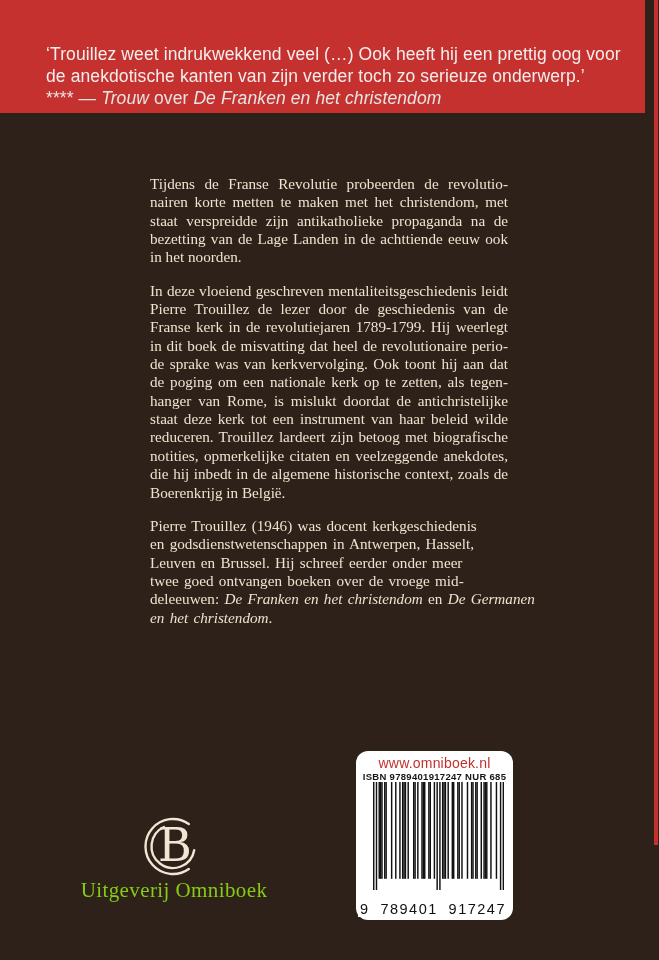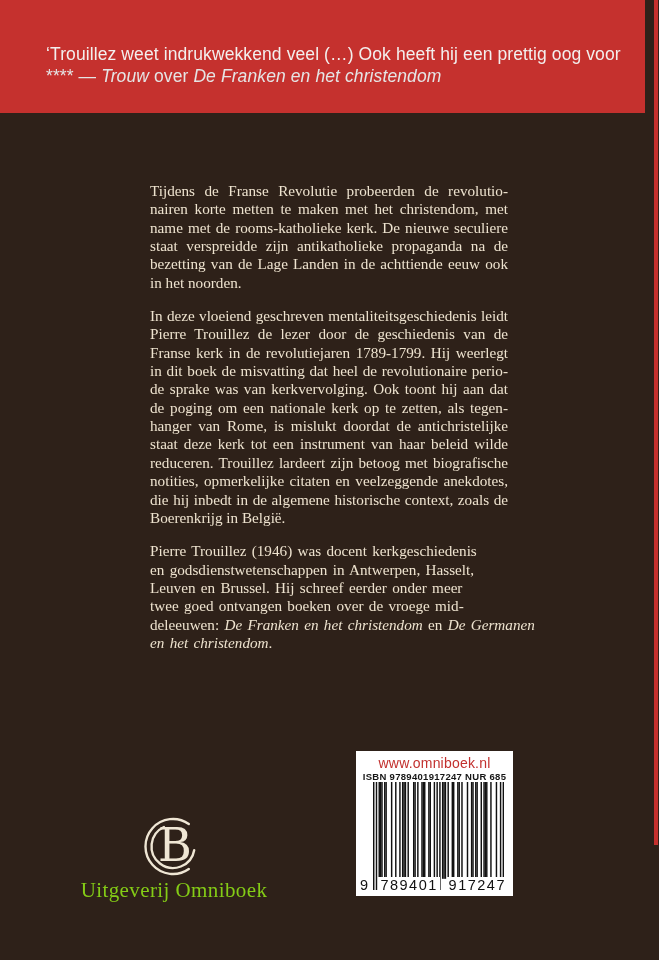--- a/index.html
+++ b/index.html
@@ -13,65 +13,65 @@
 
   .quote{position:absolute;left:46px;top:44px;}
   .qline{white-space:nowrap;font-family:"Liberation Sans",sans-serif;
          font-size:17.5px;line-height:21.8px;color:#f3efee;letter-spacing:0.1px;}
   .qline.qdark{color:#e5e5e5;}
   .it{font-style:italic;}
 
   
   .body-text{position:absolute;left:150px;top:170px;width:358px;
              font-size:15.2px;line-height:18.35px;color:#eee3cf;}
-  .para{margin:12px 0 15px 0;}
+  .para{margin:5px 0 15px 0;}
   .line{white-space:nowrap;}
   .para.just .line:not(.plast){text-align:justify;text-align-last:justify;}
   .para.rag .line{word-spacing:1.5px;}
 
   
   .logo-svg{position:absolute;left:140px;top:812px;width:68px;height:68px;}
   .logo-svg path{fill:none;stroke:#efe6d4;stroke-width:2.4;stroke-linecap:round;}
   .logo-svg text{fill:#efe6d4;font-family:"DejaVu Serif","Liberation Serif",serif;}
   .pubname{position:absolute;left:38px;top:878px;width:272px;text-align:center;
            font-size:21px;line-height:24px;color:#84cc16;letter-spacing:0.4px;}
 
   
-  .barcode-box{position:absolute;left:356px;top:751px;width:157px;height:145px;
-               background:#ffffff;border-radius:0;}
+  .barcode-box{position:absolute;left:356px;top:751px;width:157px;height:169px;
+               background:#ffffff;border-radius:12px;}
   .site{margin-top:4px;text-align:center;font-family:"Liberation Sans",sans-serif;
         font-size:14px;line-height:16px;color:#c2302e;letter-spacing:0.2px;}
   .isbn{text-align:center;font-family:"Liberation Sans",sans-serif;font-weight:bold;
         font-size:9.5px;line-height:12px;color:#151515;letter-spacing:0.3px;}
   .ean-svg{position:absolute;left:17px;top:31px;width:131px;height:108px;}
   .ean-digits{position:absolute;left:2px;right:5px;bottom:3px;display:flex;
               justify-content:space-between;align-items:flex-end;
               font-family:"Liberation Sans",sans-serif;font-size:14.5px;line-height:16px;
               color:#111;letter-spacing:1.5px;}
   .ean-digits span{background:#ffffff;padding:0 2px;}
 </style>
 </head>
 <body>
 
 <div class="cover">
 
   <div class="red-band">
     <div class="quote" id="quote">
         <div class="qline"><span>‘Trouillez weet indrukwekkend veel (…) Ook heeft hij een prettig oog voor</span></div>
+        <div class="qline"><span>de anekdotische kanten van zijn verder toch zo serieuze onderwerp.’</span></div>
         <div class="qline qdark"><span>**** — </span><span class="it">Trouw</span><span> over </span><span class="it">De Franken en het christendom</span></div>
       </div>
   </div>
   <div class="band-notch"></div>
   <div class="edge-stripe"></div>
 
   <div class="body-text" id="body-text">
       <div class="para just">
         <div class="line"><span>Tijdens de Franse Revolutie probeerden de revolutio-</span></div>
         <div class="line"><span>nairen korte metten te maken met het christendom, met</span></div>
-        <div class="line"><span>name met de rooms-katholieke kerk. De nieuwe seculiere</span></div>
         <div class="line"><span>staat verspreidde zijn antikatholieke propaganda na de</span></div>
         <div class="line"><span>bezetting van de Lage Landen in de achttiende eeuw ook</span></div>
         <div class="line plast"><span>in het noorden.</span></div>
       </div>
       <div class="para just">
         <div class="line"><span>In deze vloeiend geschreven mentaliteitsgeschiedenis leidt</span></div>
         <div class="line"><span>Pierre Trouillez de lezer door de geschiedenis van de</span></div>
         <div class="line"><span>Franse kerk in de revolutiejaren 1789-1799. Hij weerlegt</span></div>
         <div class="line"><span>in dit boek de misvatting dat heel de revolutionaire perio-</span></div>
         <div class="line"><span>de sprake was van kerkvervolging. Ook toont hij aan dat</span></div>

